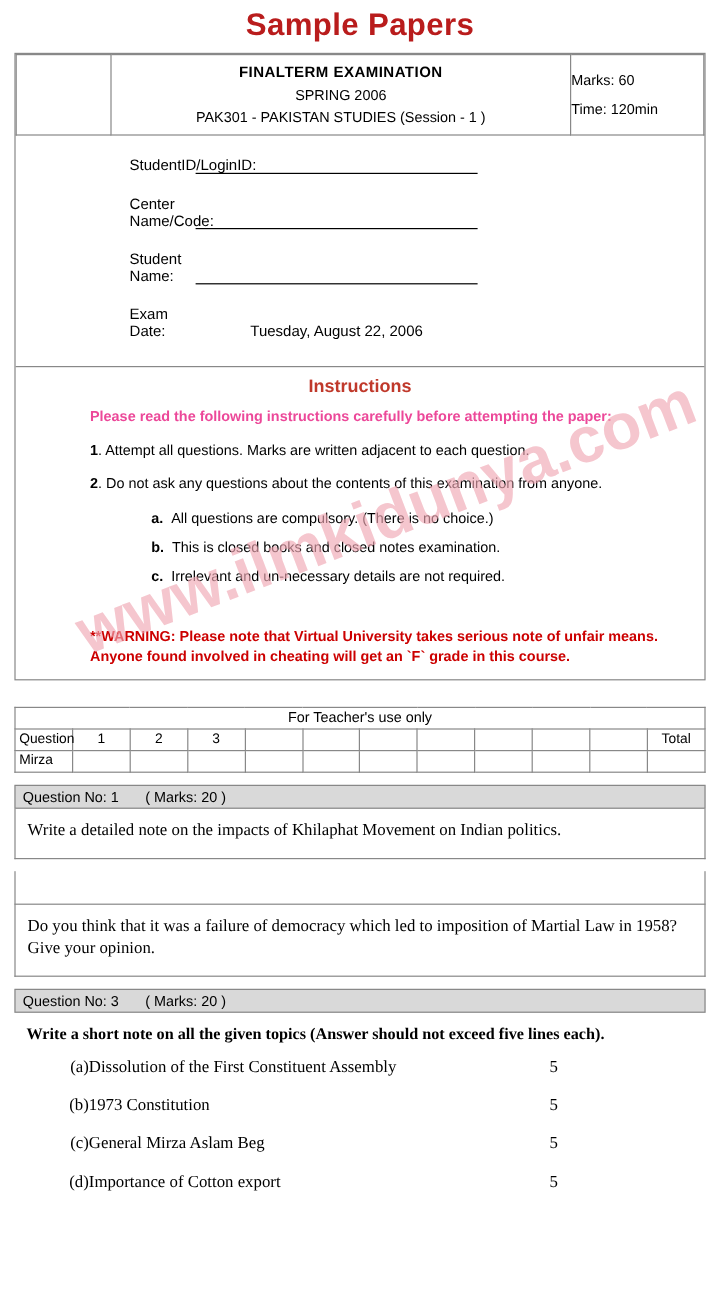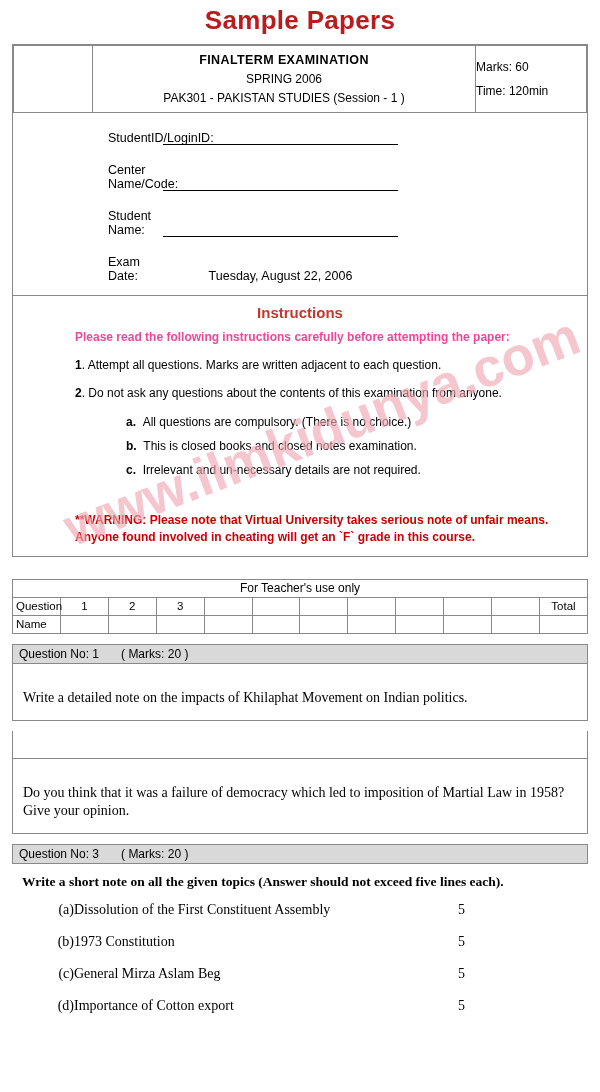--- a/index.html
+++ b/index.html
@@ -83,21 +83,21 @@
   .hdr-marks {
     font-size: 12px;
     padding: 4px 0 10px 0;
   }
   .hdr-time {
     font-size: 12px;
     padding: 0 0 4px 0;
   }
   
   .info-block {
-    padding: 18px 0 6px 0;
+    padding: 18px 0 16px 0;
     border-bottom: 1px solid #888888;
   }
   .info-row {
     display: flex;
     align-items: flex-end;
     margin: 0 0 18px 0;
     font-size: 12.5px;
   }
   .info-label {
     width: 150px;
@@ -185,21 +185,21 @@
     padding: 2px 6px;
     margin: 0;
   }
   .q-bar .q-marks { margin-left: 22px; }
   .q-body {
     border-left: 1px solid #888888;
     border-right: 1px solid #888888;
     border-bottom: 1px solid #888888;
     font-family: "Liberation Serif", serif;
     font-size: 14px;
-    padding: 25px 10px 12px 10px;
+    padding: 10px 10px 12px 10px;
     line-height: 1.35;
   }
   .q-body.small-pad { padding: 4px 10px 4px 10px; min-height: 8px; }
   .q-section { margin: 10px 12px 0 12px; }
   .q3-bold {
     font-family: "Liberation Serif", serif;
     font-weight: bold;
     font-size: 13.5px;
     padding: 10px 10px 4px 10px;
   }
@@ -304,21 +304,21 @@
         <td></td>
         <td></td>
         <td></td>
         <td></td>
         <td></td>
         <td></td>
         <td></td>
         <td style="width:46px">Total</td>
       </tr>
       <tr>
-        <td class="label">Name</td>
+        <td class="label">Mirza</td>
         <td></td>
         <td></td>
         <td></td>
         <td></td>
         <td></td>
         <td></td>
         <td></td>
         <td></td>
         <td></td>
         <td></td>

